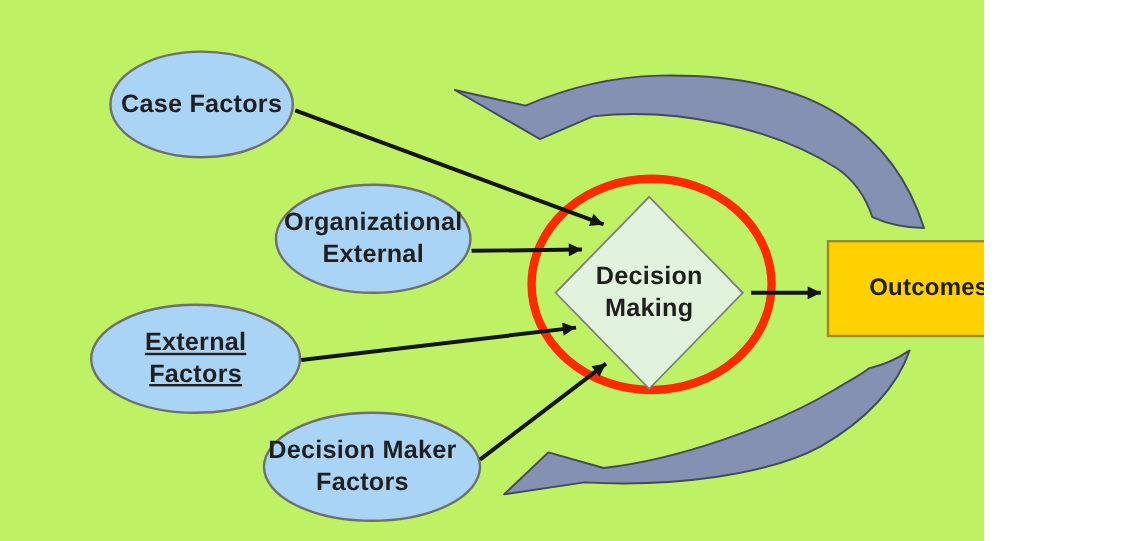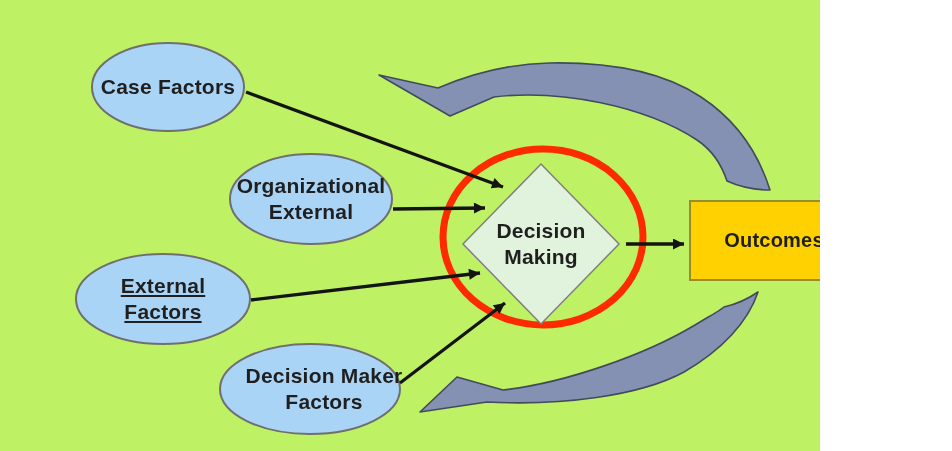--- a/index.html
+++ b/index.html
@@ -84,21 +84,21 @@
   </svg>
 
   <div class="label" style="left:68px;top:47px;width:200px;height:80px;">Case Factors</div>
 
   <div class="label" style="left:211px;top:159px;width:200px;height:80px;">Organizational
 External</div>
 
   <div class="label" style="left:63px;top:259px;width:200px;height:80px;text-decoration:underline;">External
 Factors</div>
 
-  <div class="label" style="left:224px;top:349px;width:200px;height:80px;">Decision Maker
+  <div class="label" style="left:202px;top:349px;width:200px;height:80px;">Decision Maker
 Factors</div>
 
   <div class="label" style="left:441px;top:204px;width:200px;height:80px;">Decision
 Making</div>
 
   <div class="label small" style="left:674px;top:201px;width:200px;height:79px;">Outcomes</div>
 
 </div>
 
 </body></html>

